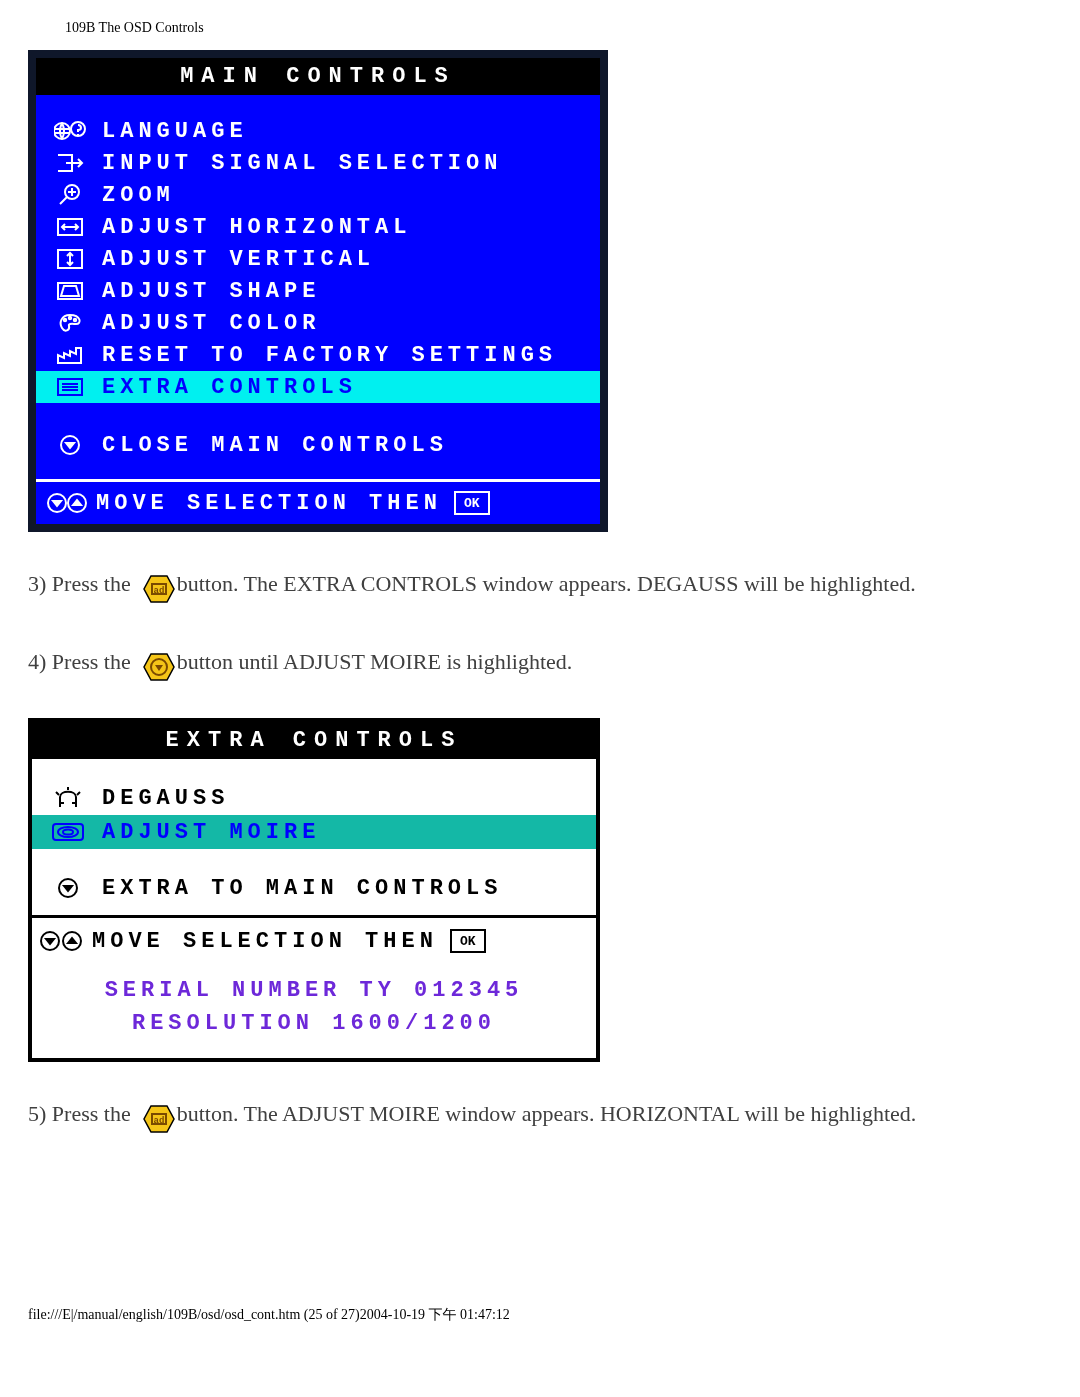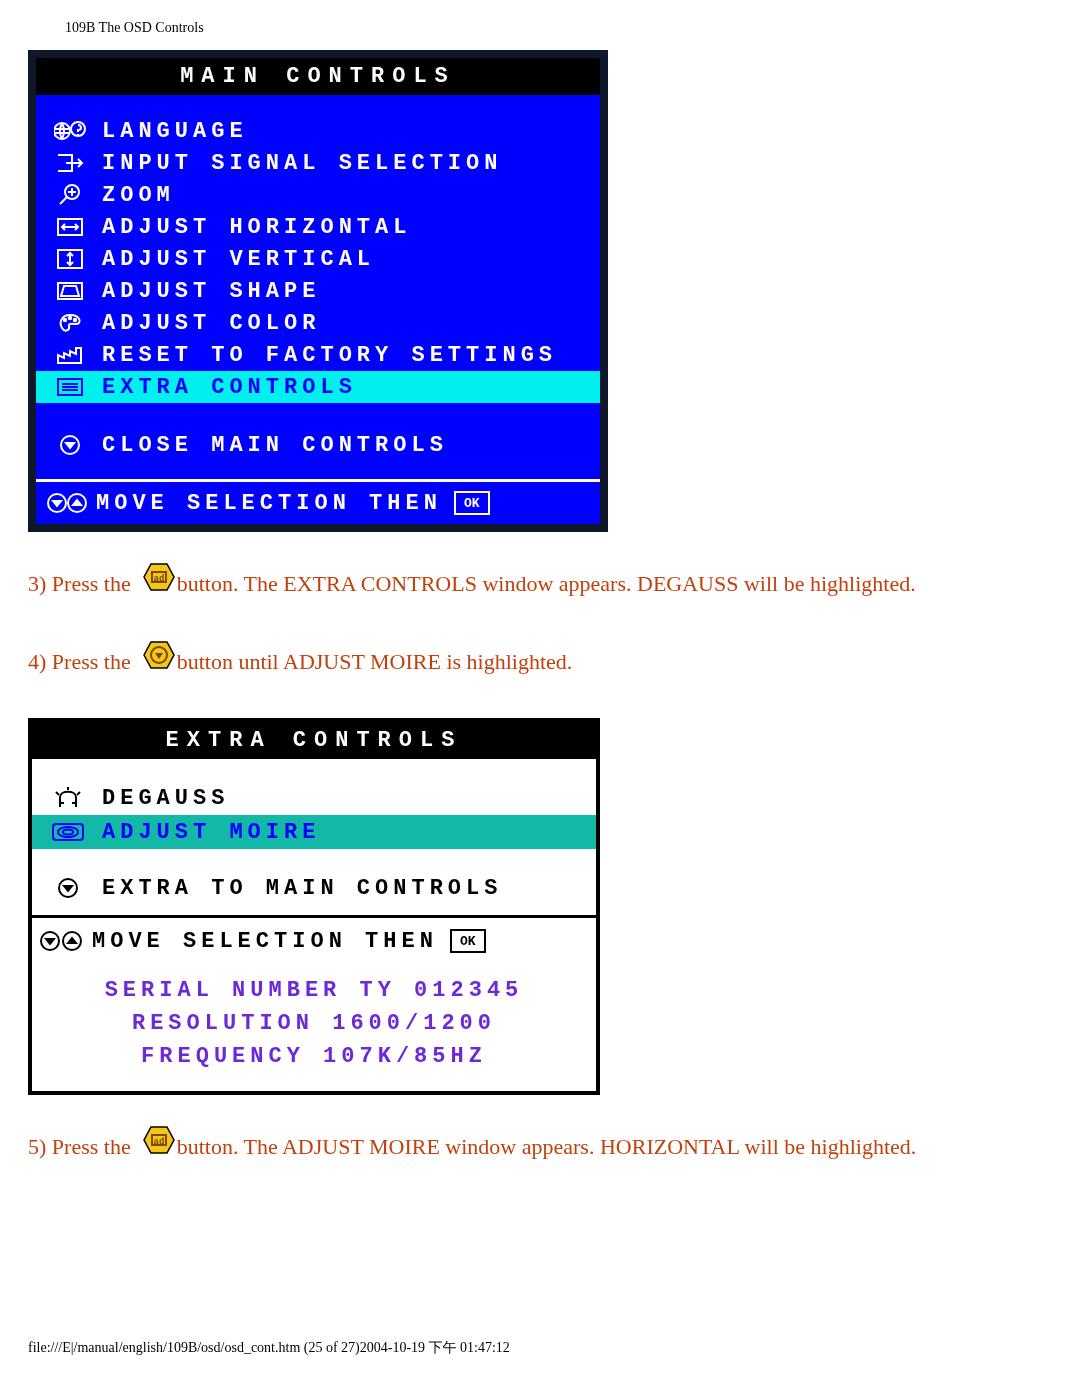--- a/index.html
+++ b/index.html
@@ -132,23 +132,23 @@
   }
   .ex-info {
     text-align:center; padding: 12px 0 18px 0;
   }
   .ex-info-line {
     color:#6d28d9; font-size: 22px; letter-spacing: 5px; line-height: 1.5;
   }
 
   .step {
     font-size: 22px;
-    color:#c2410c;
-    display: flex;
-    align-items: flex-start;
+    color:#404040;
+    display: flex;
+    align-items: flex-end;
     margin-bottom: 34px;
     flex-wrap: wrap;
     line-height: 2.0;
   }
   .step-text { margin-right: 6px; }
   .step-btn {
     display:inline-block; width: 32px; height: 26px; margin: 0 6px;
     vertical-align: middle;
   }
   .hex {
@@ -369,21 +369,20 @@
       </span>
       <span class="footer-text">
         <span>MOVE SELECTION THEN</span>
         <span class="ok-box-black">OK</span>
       </span>
     </div>
 
     <div class="ex-info">
       <div class="ex-info-line">SERIAL NUMBER TY 012345</div>
       <div class="ex-info-line">RESOLUTION 1600/1200</div>
-      <div class="ex-info-line">FREQUENCY 107K/85HZ</div>
     </div>
   </div>
 
   <div class="step">
     <span class="step-text">5) Press the</span>
     <span class="step-btn hex">
       <svg width="32" height="30" viewBox="0 0 32 30">
         <polygon points="8,2 24,2 31,15 24,28 8,28 1,15" fill="#f5c518" stroke="#000" stroke-width="1.5"></polygon>
         <rect x="9" y="10" width="14" height="10" fill="none" stroke="#7a4a00" stroke-width="2"></rect>
         <text x="16" y="19" text-anchor="middle" font-family="Courier New" font-size="9" font-weight="bold" fill="#7a4a00">ad</text>

